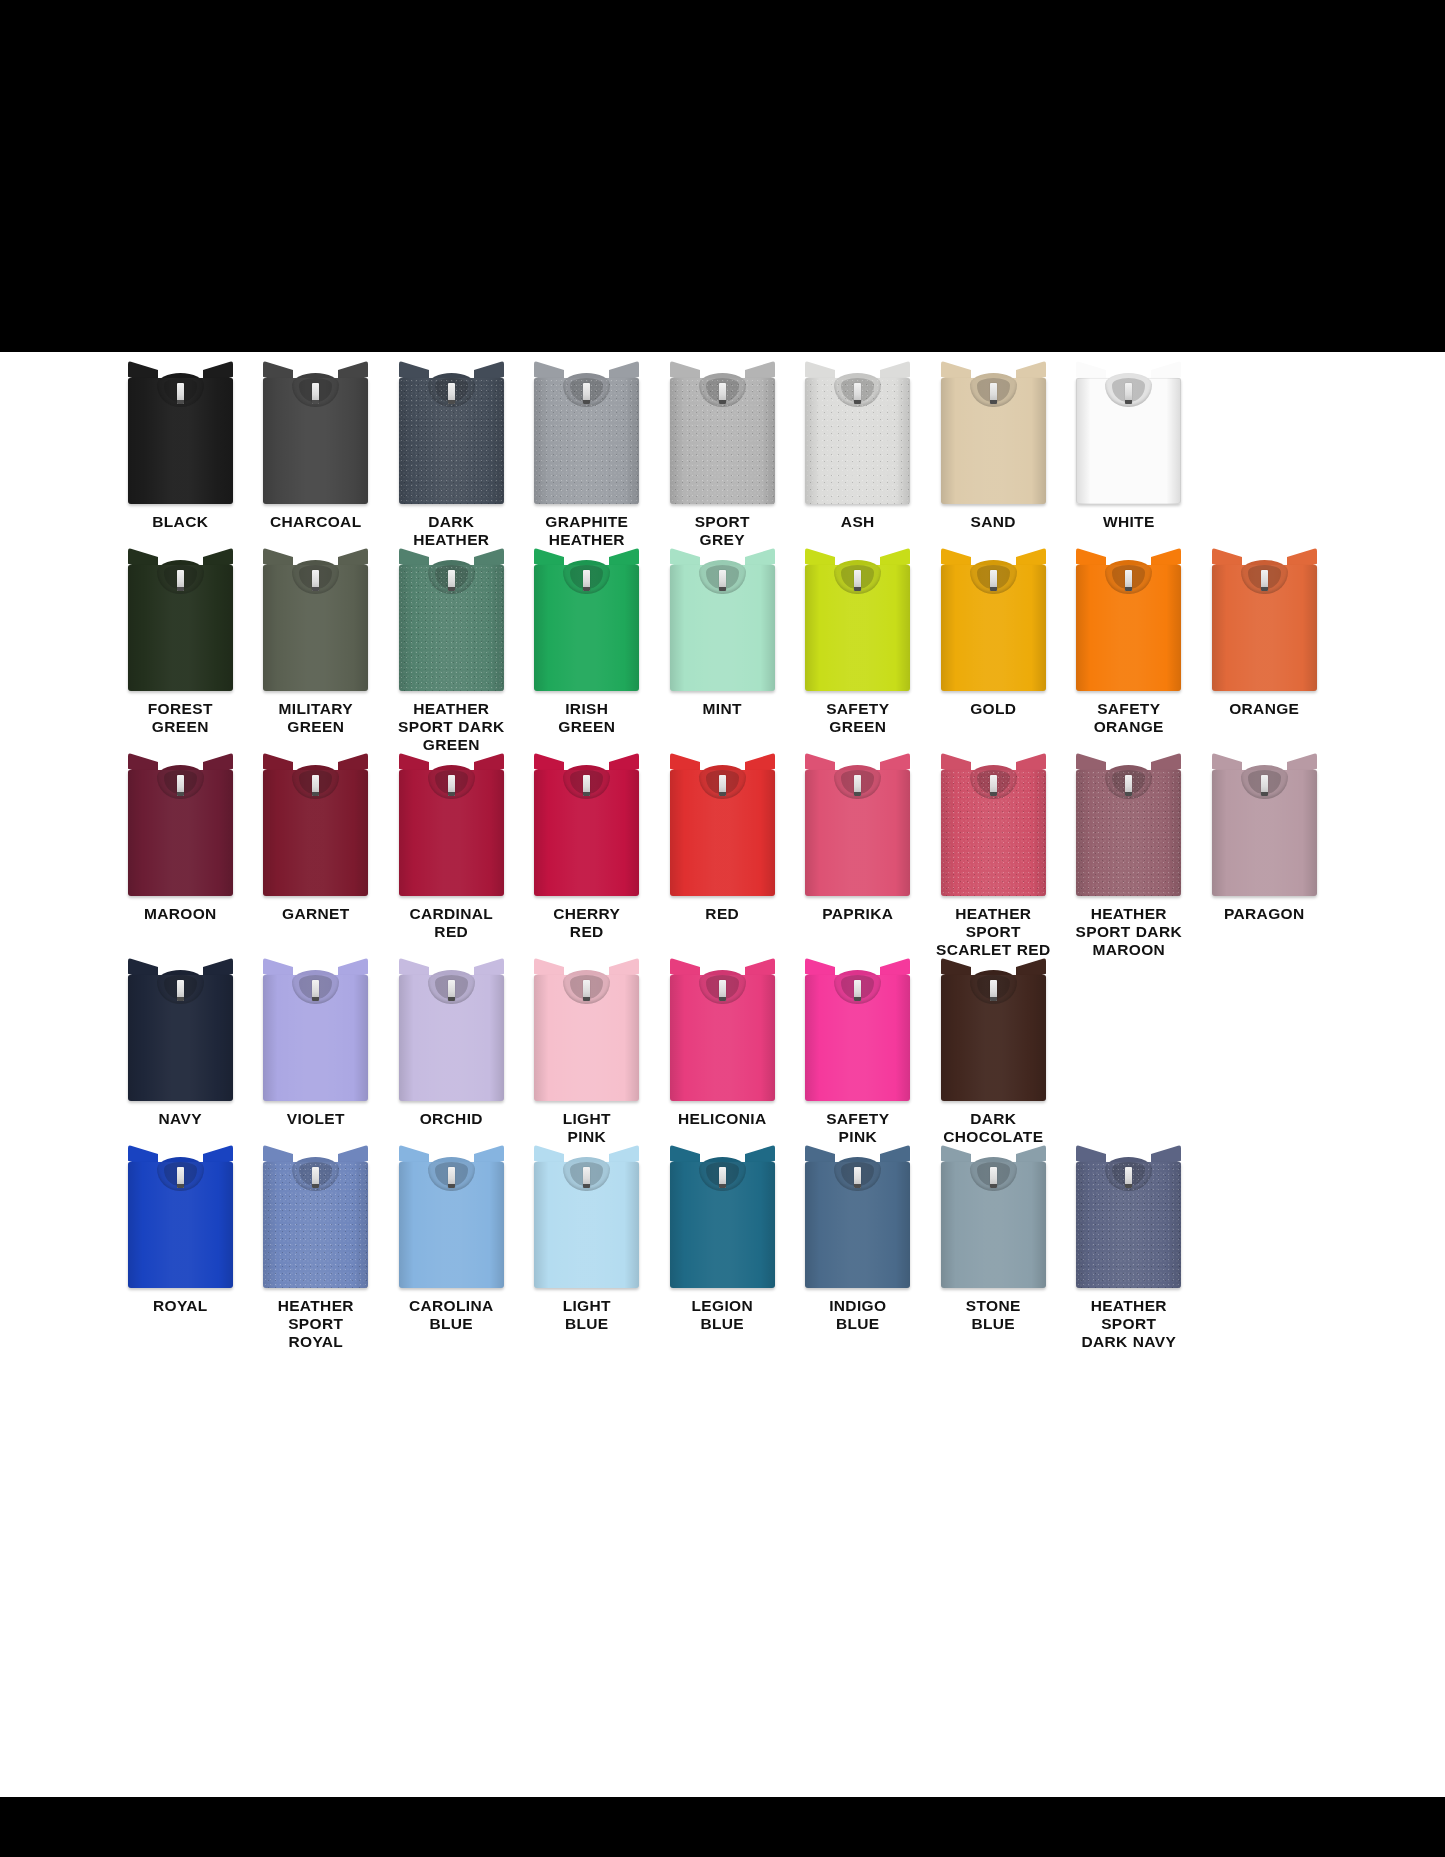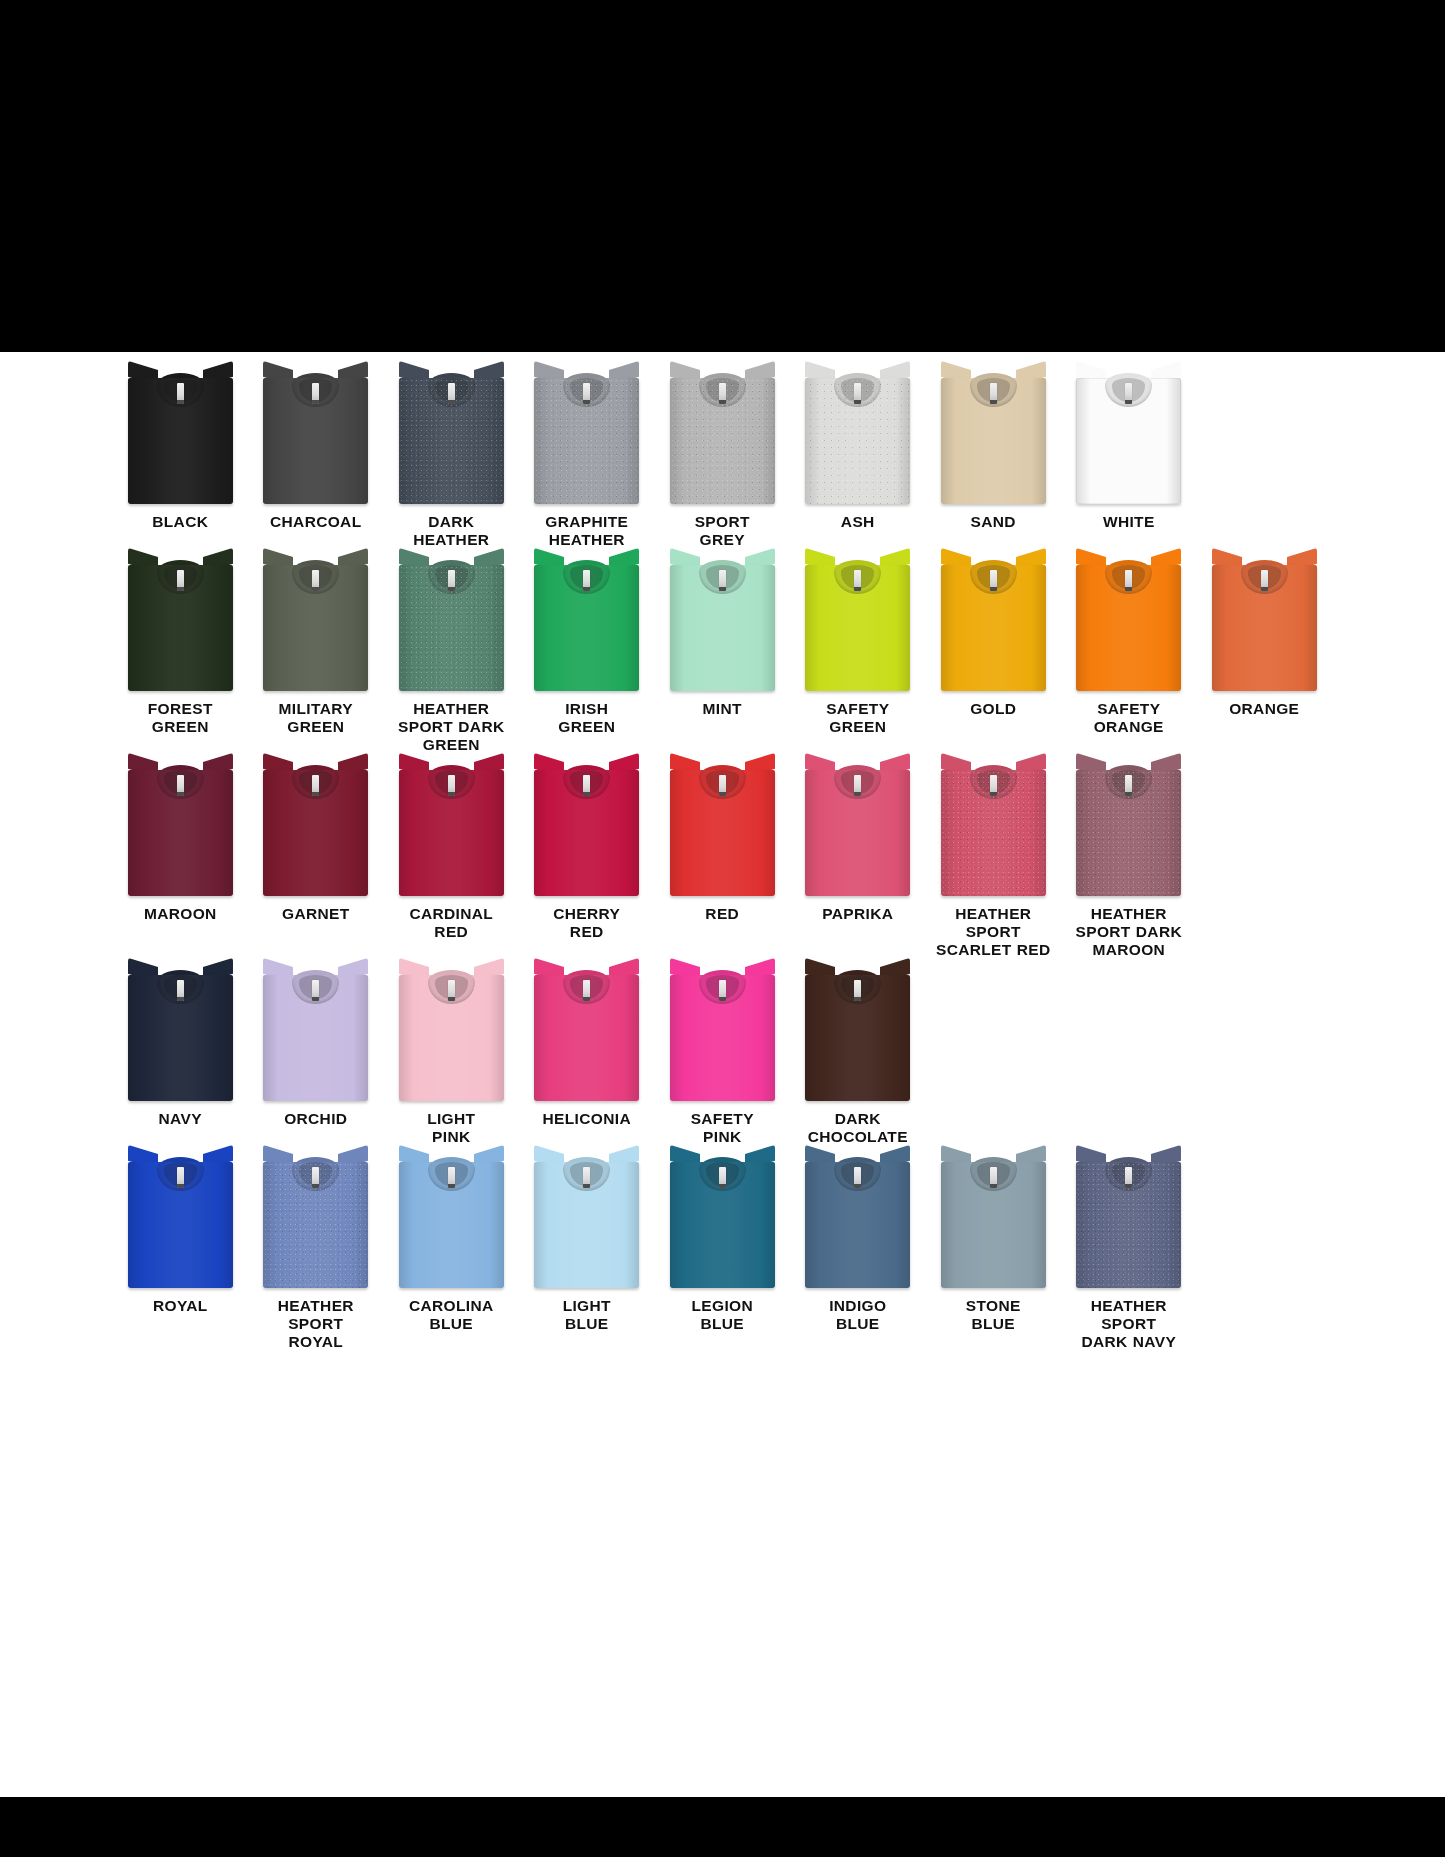--- a/index.html
+++ b/index.html
@@ -523,36 +523,60 @@
               <div class="shoulder-r" style="background: rgb(149, 97, 110);"></div>
               <div class="shirt-body" style="background: rgb(149, 97, 110);"></div>
               <div class="heather-tex"></div>
               <div class="fold"></div>
               <div class="collar" style="background: rgb(149, 97, 110);"></div>
               <div class="collar-hole" style="background: rgb(149, 97, 110);"></div>
               <div class="neck-tag"></div>
             </div>
             <div class="label">HEATHER<br>SPORT DARK<br>MAROON</div>
           </div>
+          <div class="swatch-cell">
+            <div class="shirt">
+              <div class="shoulder-l" style="background: rgb(184, 154, 164);"></div>
+              <div class="shoulder-r" style="background: rgb(184, 154, 164);"></div>
+              <div class="shirt-body" style="background: rgb(184, 154, 164);"></div>
+              <div class="fold"></div>
+              <div class="collar" style="background: rgb(184, 154, 164);"></div>
+              <div class="collar-hole" style="background: rgb(184, 154, 164);"></div>
+              <div class="neck-tag"></div>
+            </div>
+            <div class="label">PARAGON</div>
+          </div>
         </div>
         <div class="row">
           <div class="swatch-cell">
             <div class="shirt">
               <div class="shoulder-l" style="background: rgb(30, 38, 57);"></div>
               <div class="shoulder-r" style="background: rgb(30, 38, 57);"></div>
               <div class="shirt-body" style="background: rgb(30, 38, 57);"></div>
               <div class="fold"></div>
               <div class="collar" style="background: rgb(30, 38, 57);"></div>
               <div class="collar-hole" style="background: rgb(30, 38, 57);"></div>
               <div class="neck-tag"></div>
             </div>
             <div class="label">NAVY</div>
           </div>
           <div class="swatch-cell">
             <div class="shirt">
+              <div class="shoulder-l" style="background: rgb(171, 167, 227);"></div>
+              <div class="shoulder-r" style="background: rgb(171, 167, 227);"></div>
+              <div class="shirt-body" style="background: rgb(171, 167, 227);"></div>
+              <div class="fold"></div>
+              <div class="collar" style="background: rgb(171, 167, 227);"></div>
+              <div class="collar-hole" style="background: rgb(171, 167, 227);"></div>
+              <div class="neck-tag"></div>
+            </div>
+            <div class="label">VIOLET</div>
+          </div>
+          <div class="swatch-cell">
+            <div class="shirt">
               <div class="shoulder-l" style="background: rgb(198, 187, 224);"></div>
               <div class="shoulder-r" style="background: rgb(198, 187, 224);"></div>
               <div class="shirt-body" style="background: rgb(198, 187, 224);"></div>
               <div class="fold"></div>
               <div class="collar" style="background: rgb(198, 187, 224);"></div>
               <div class="collar-hole" style="background: rgb(198, 187, 224);"></div>
               <div class="neck-tag"></div>
             </div>
             <div class="label">ORCHID</div>
           </div>

